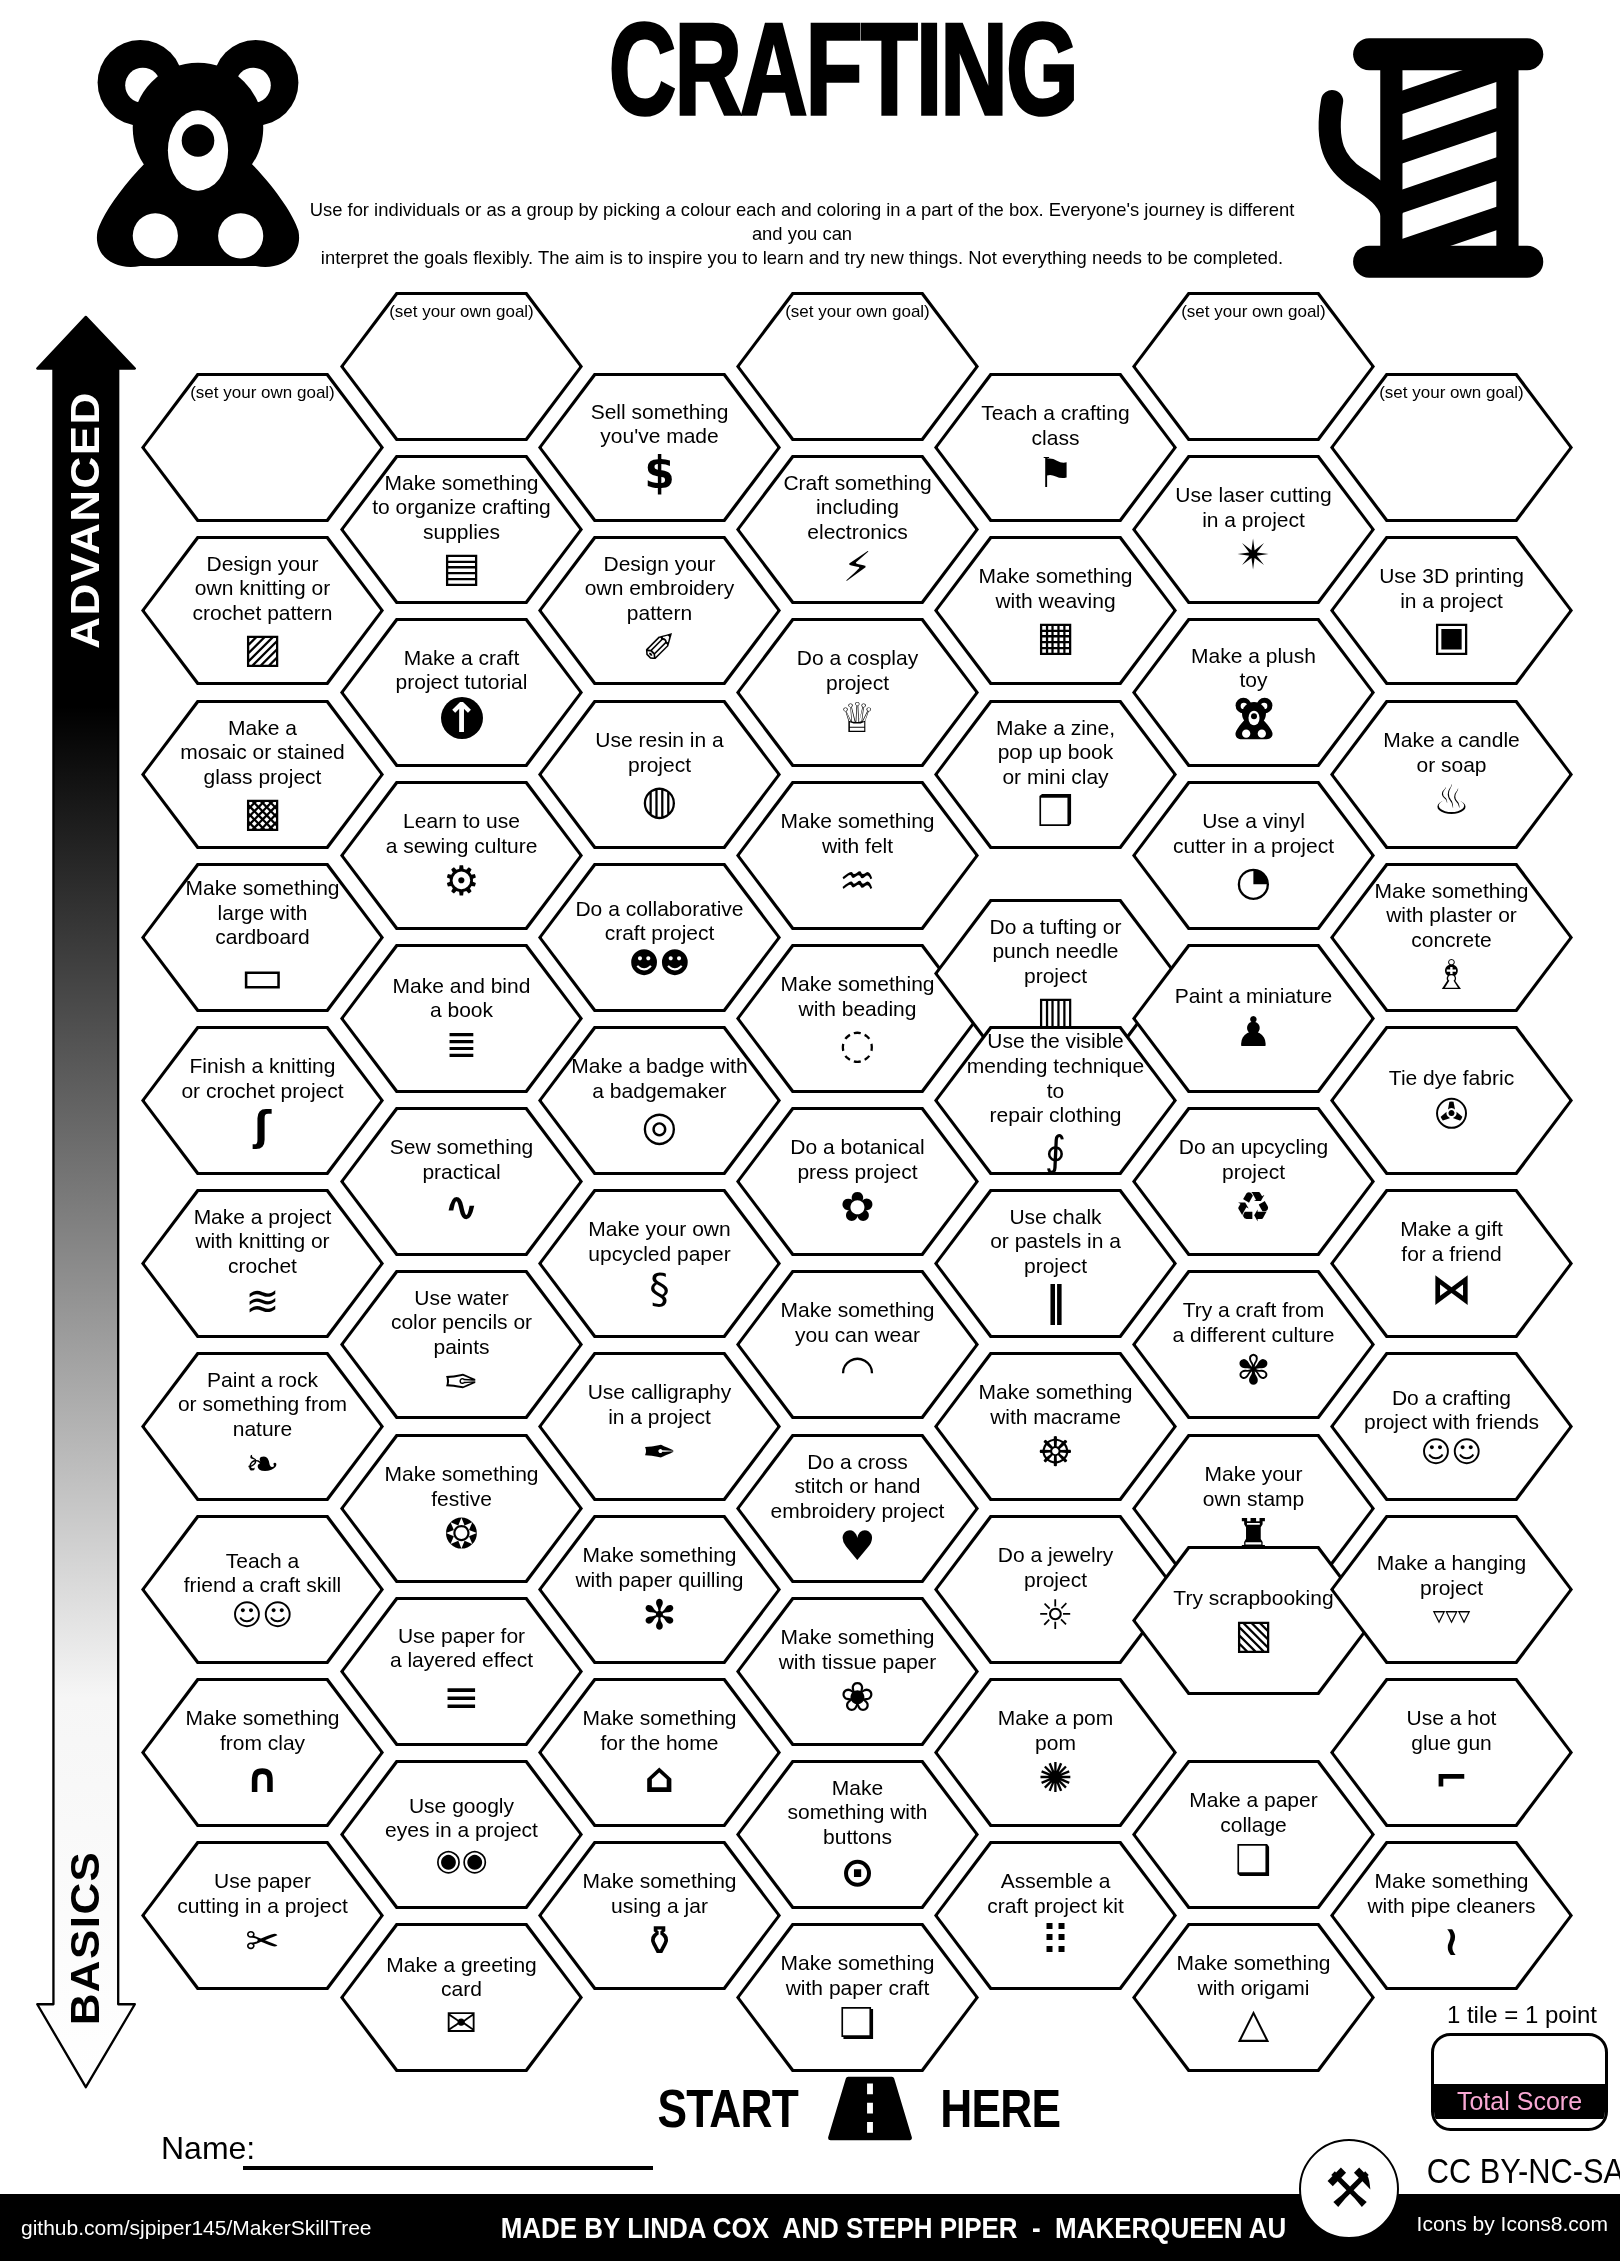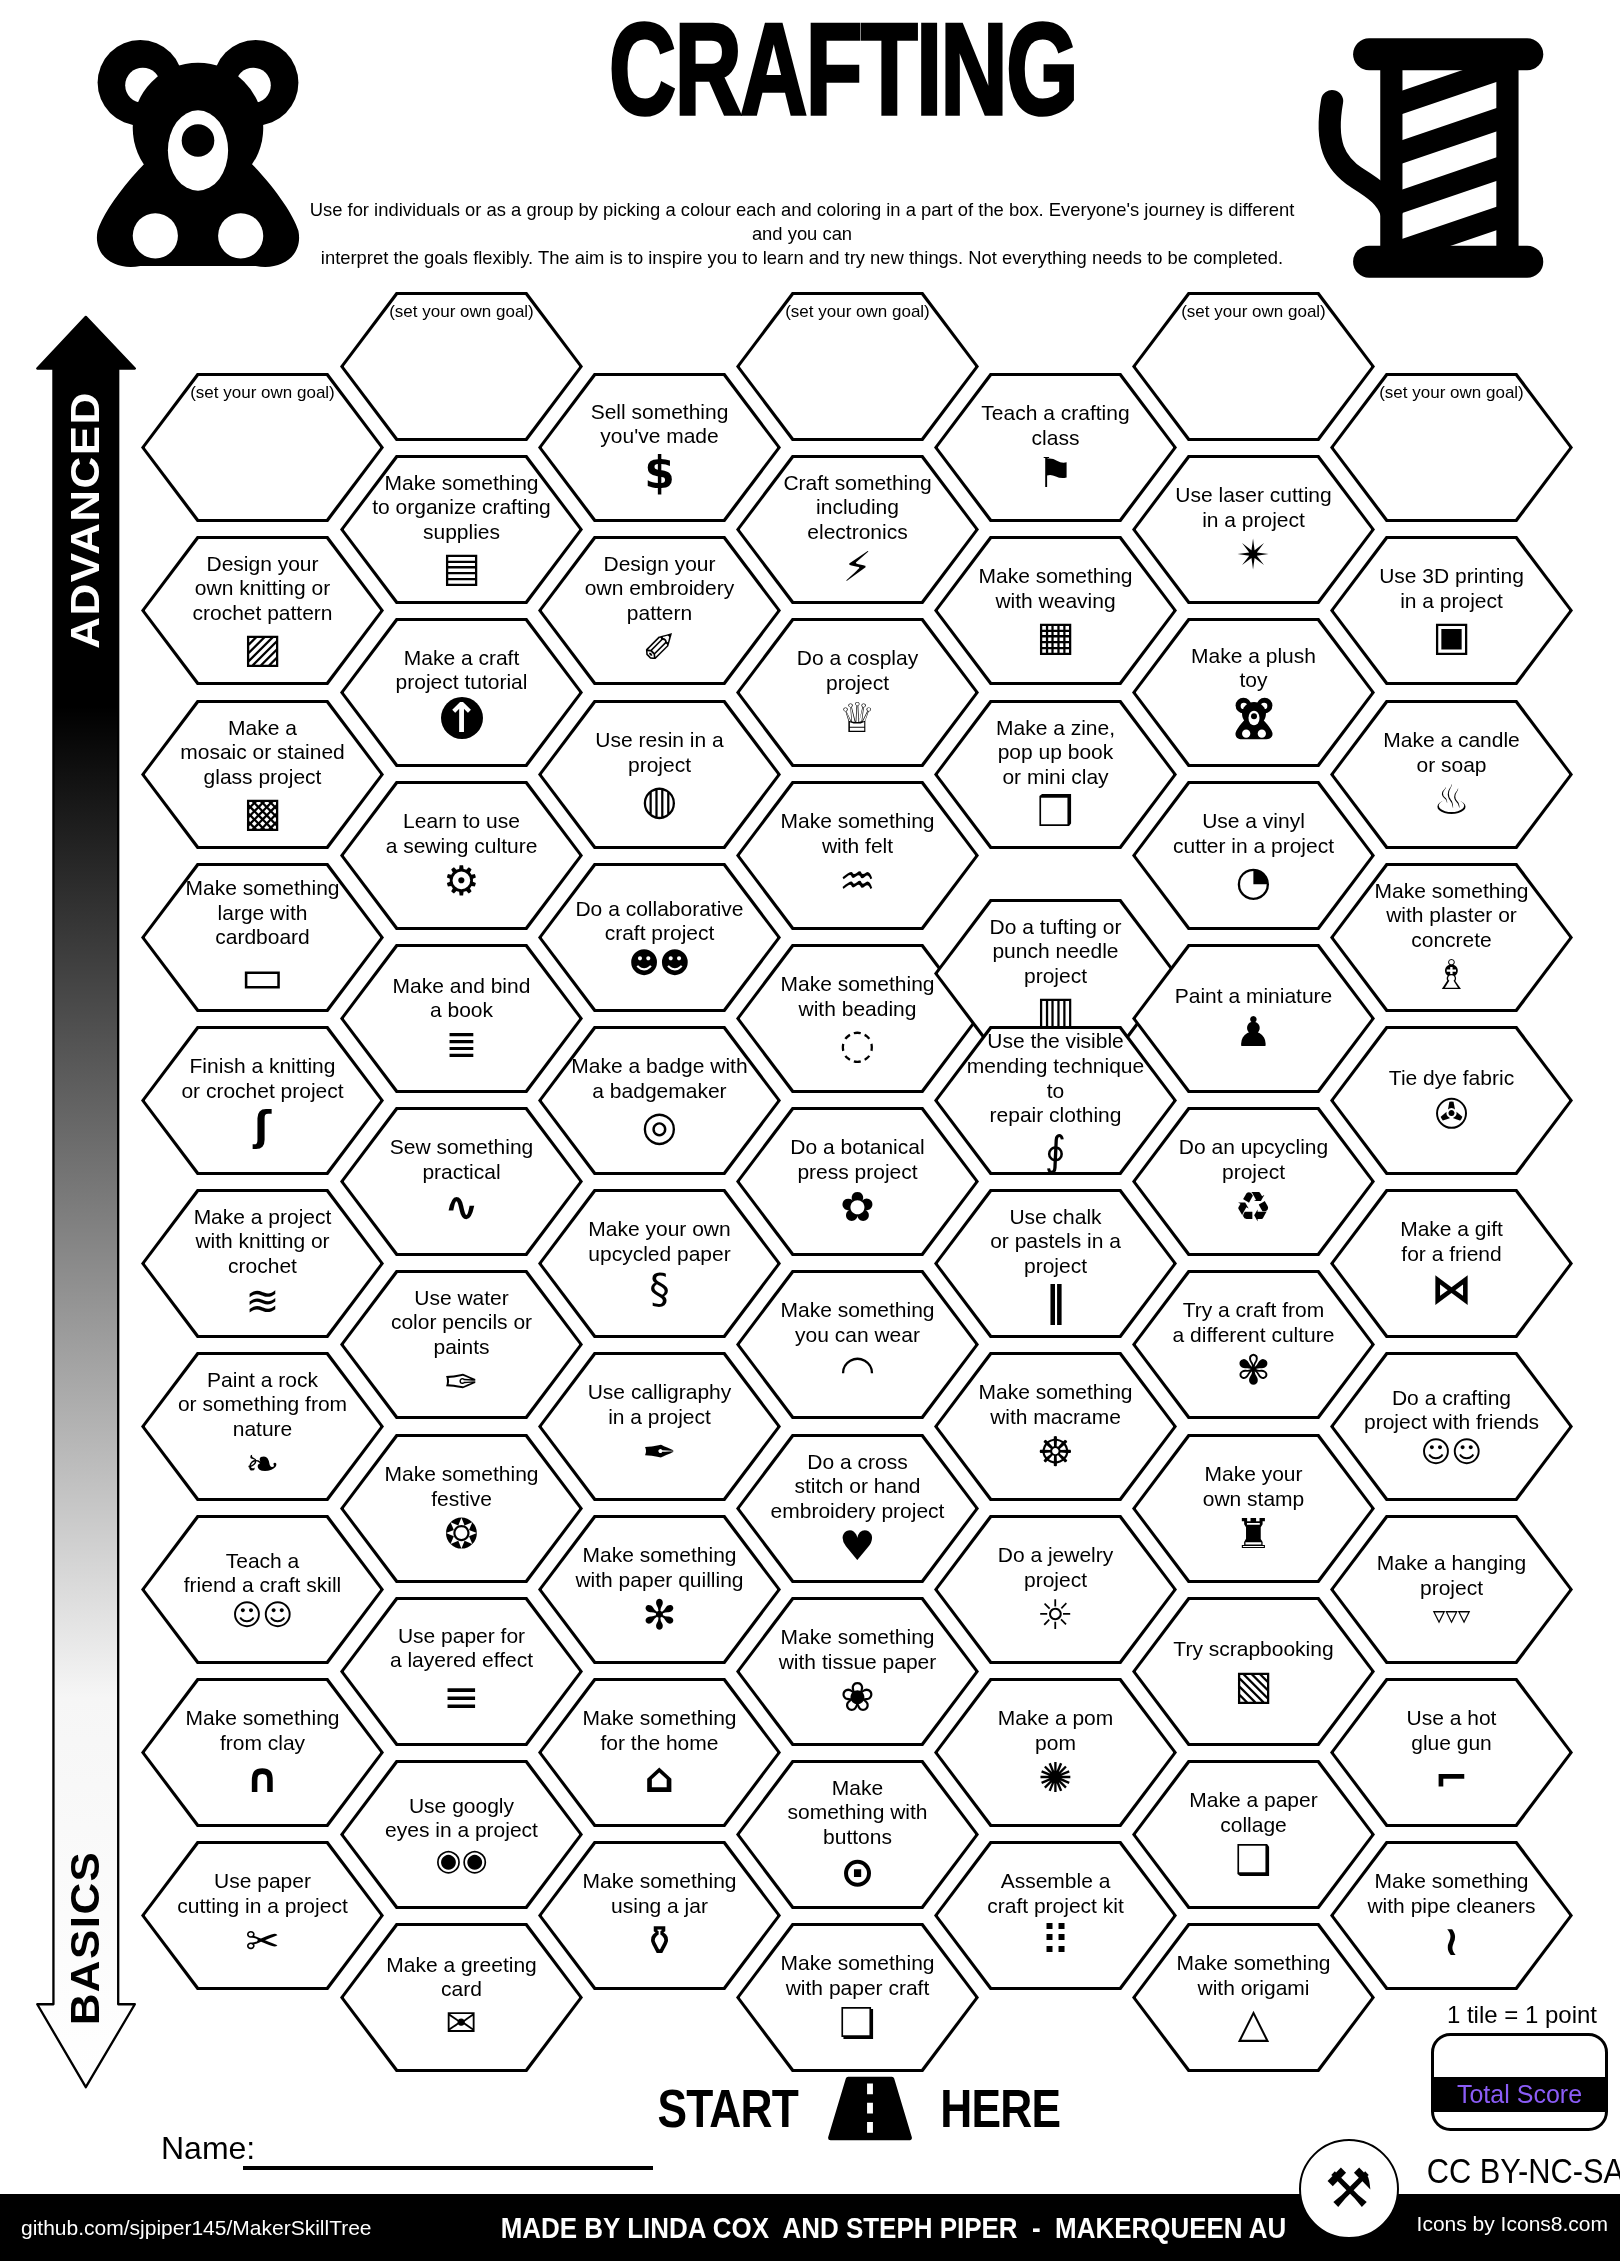--- a/index.html
+++ b/index.html
@@ -49,21 +49,21 @@
   .start-word{font-size:54px;font-weight:700;transform:scaleX(.82);letter-spacing:-0.9px;}
   .road-svg{width:90px;height:67px;flex:0 0 auto;}
 
   
   .name-label{position:absolute;left:161px;top:2130px;font-size:32px;}
   .name-line{position:absolute;left:243px;top:2166px;width:410px;height:4.1px;background:#000;}
 
   .tile-note{position:absolute;left:1392px;top:2001px;width:205px;text-align:right;font-size:24px;}
   .score-box{position:absolute;left:1431px;top:2033px;width:177px;height:98px;background:#fff;
        border:3.7px solid #000;border-radius:19.4px;box-sizing:border-box;overflow:hidden;}
-  .score-bar{position:absolute;left:0;right:0;bottom:16px;height:35px;background:#000;color:#8b5cf6;
+  .score-bar{position:absolute;left:0;right:0;bottom:9px;height:35px;background:#000;color:#f9a8d4;
        display:flex;align-items:center;justify-content:center;font-size:25px;}
 
   .cc-badge{position:absolute;left:1299px;top:2139px;width:100px;height:100px;border-radius:50%;
        background:#fff;border:2.8px solid #000;box-sizing:border-box;z-index:5;
        display:flex;align-items:center;justify-content:center;}
   .cc-badge .glyph{font-size:54px;}
   .cc-text{position:absolute;left:1401px;top:2151px;width:214px;text-align:right;font-size:35px;
        transform:scaleX(.88);transform-origin:right center;white-space:nowrap;}
 
   .footer-bar{position:absolute;left:0;top:2194px;width:1621px;height:67px;background:#000;z-index:2;}
@@ -533,21 +533,21 @@
       <span class="glyph" style="font-size: 41px;">✾</span>
         </div>
     </div>
       <div class="hex" style="left: 1132px; top: 1434px;">
       <div class="hex-inner">
         <div class="hex-label">Make your
 own stamp</div>
       <span class="glyph" style="font-size: 41px;">♜</span>
         </div>
     </div>
-      <div class="hex" style="left: 1132px; top: 1597px;">
+      <div class="hex" style="left: 1132px; top: 1546px;">
       <div class="hex-inner">
         <div class="hex-label">Try scrapbooking</div>
       <span class="glyph" style="font-size: 41px;">▧</span>
         </div>
     </div>
       <div class="hex" style="left: 1132px; top: 1760px;">
       <div class="hex-inner">
         <div class="hex-label">Make a paper
 collage</div>
       <span class="glyph" style="font-size: 41px;">❑</span>

